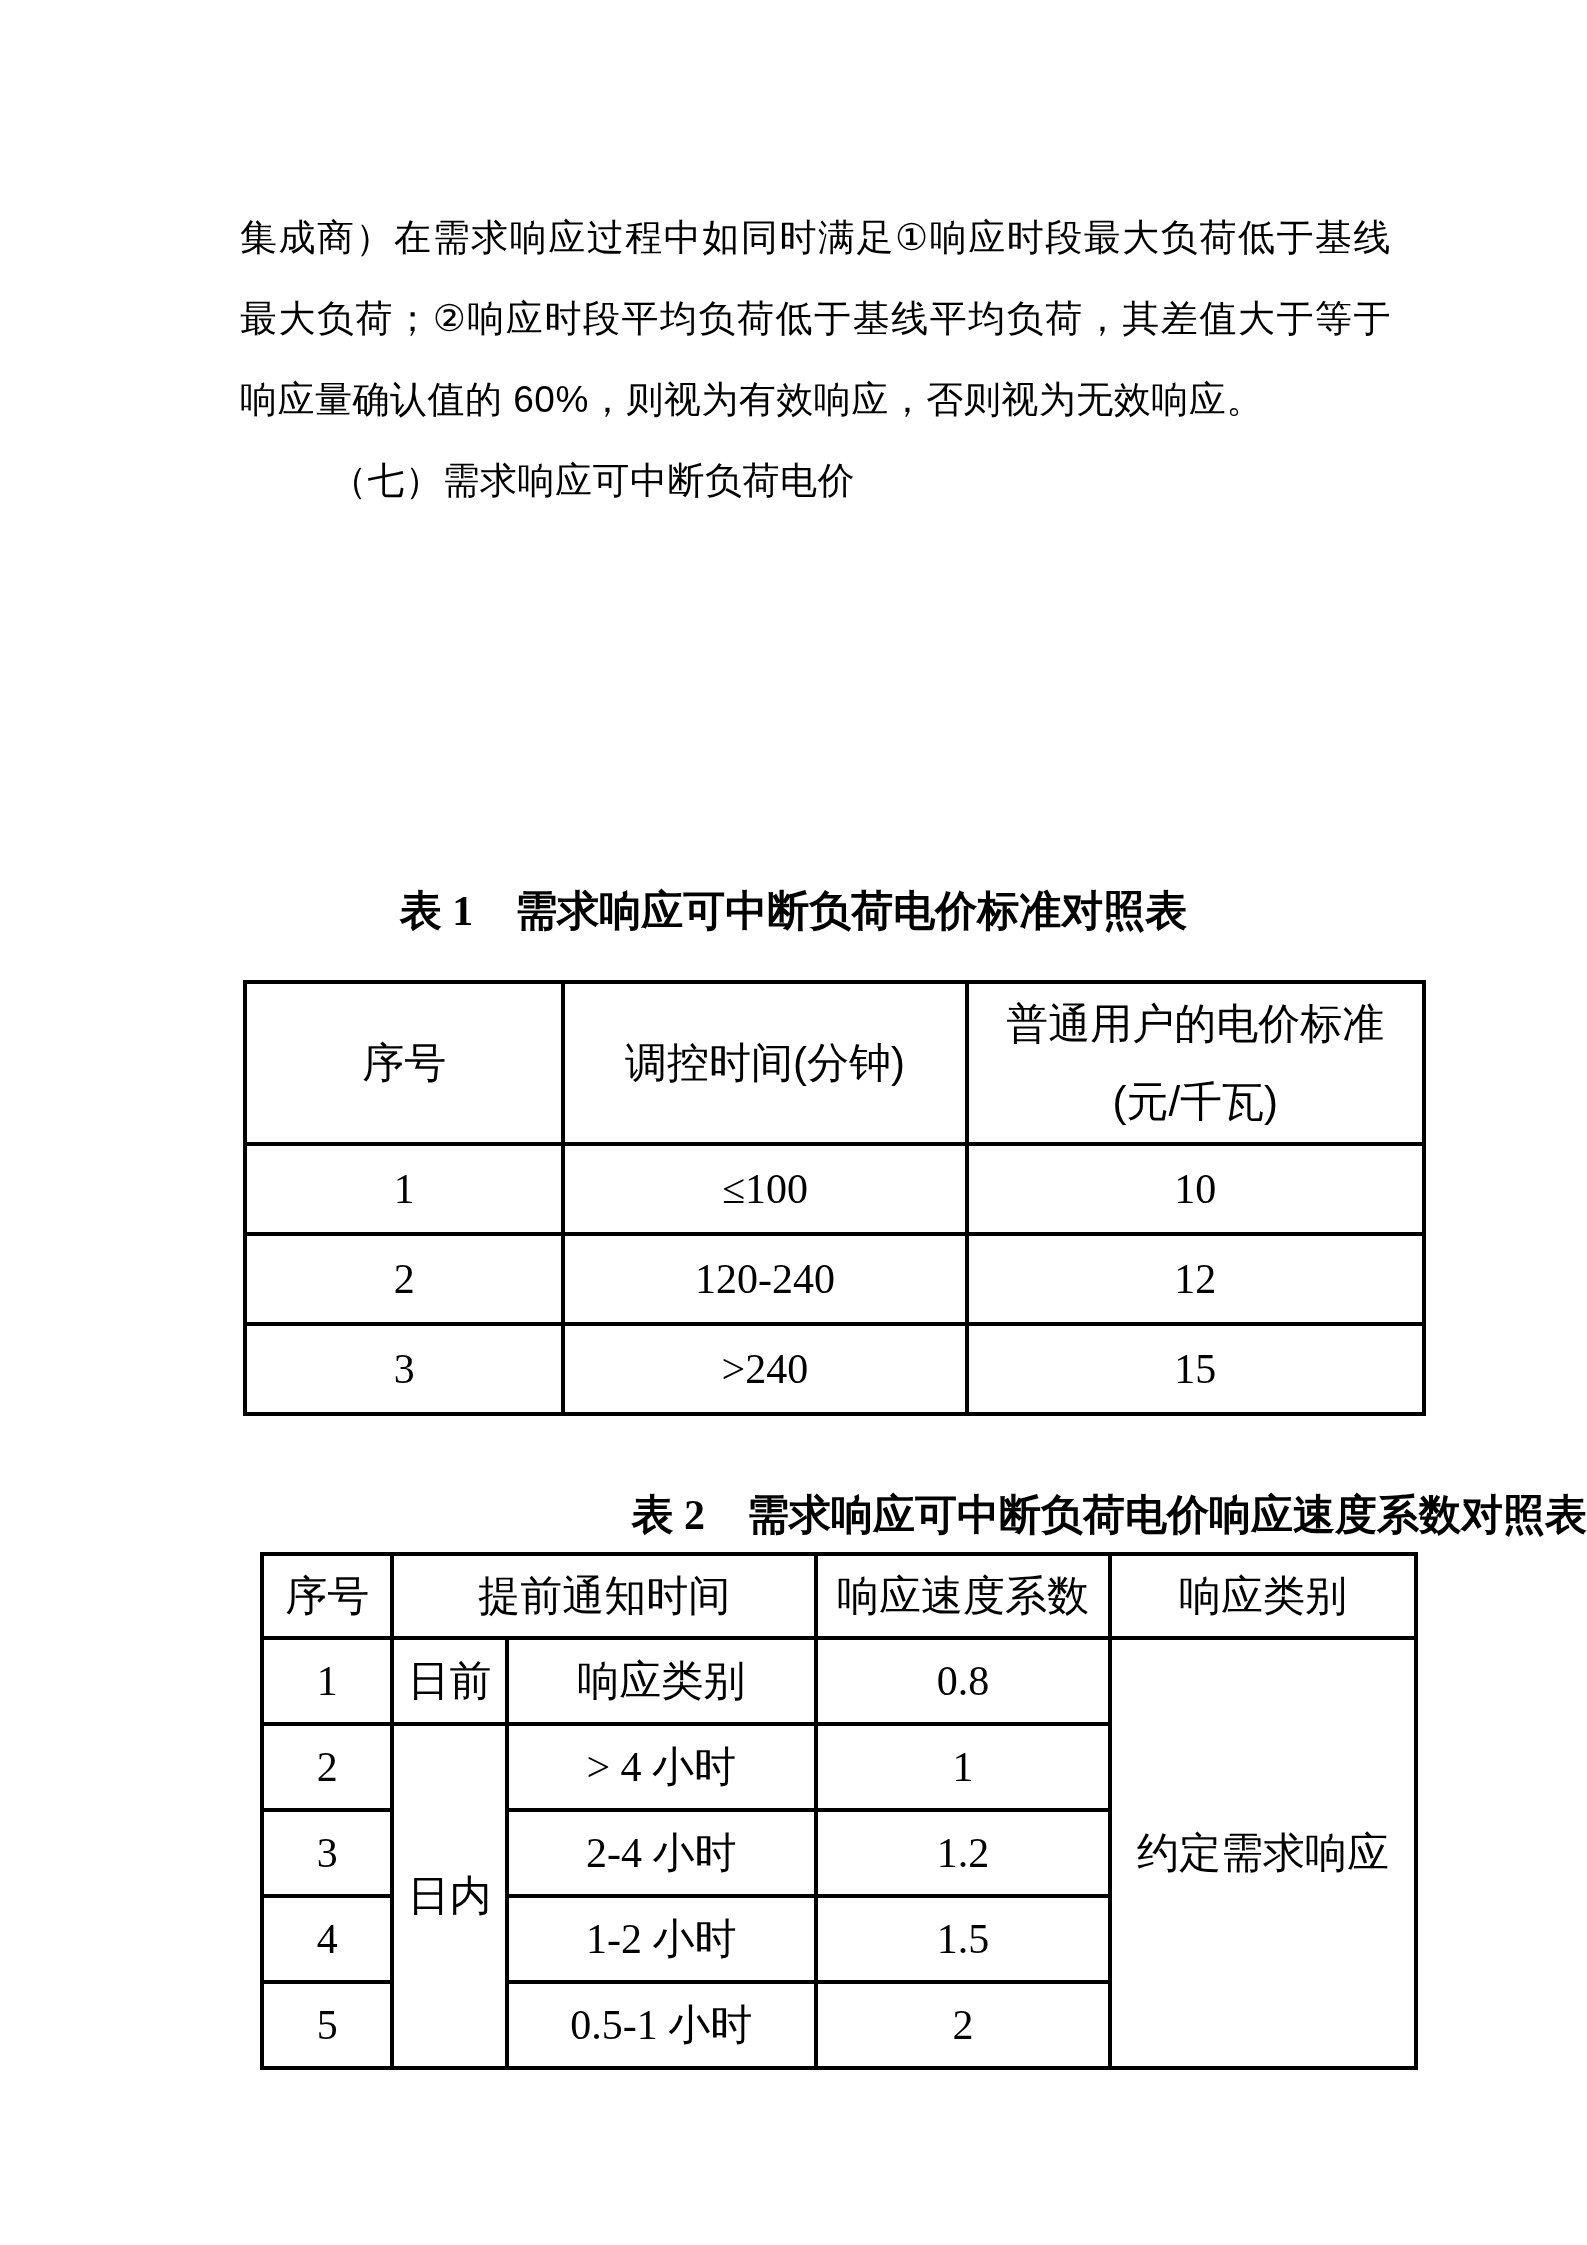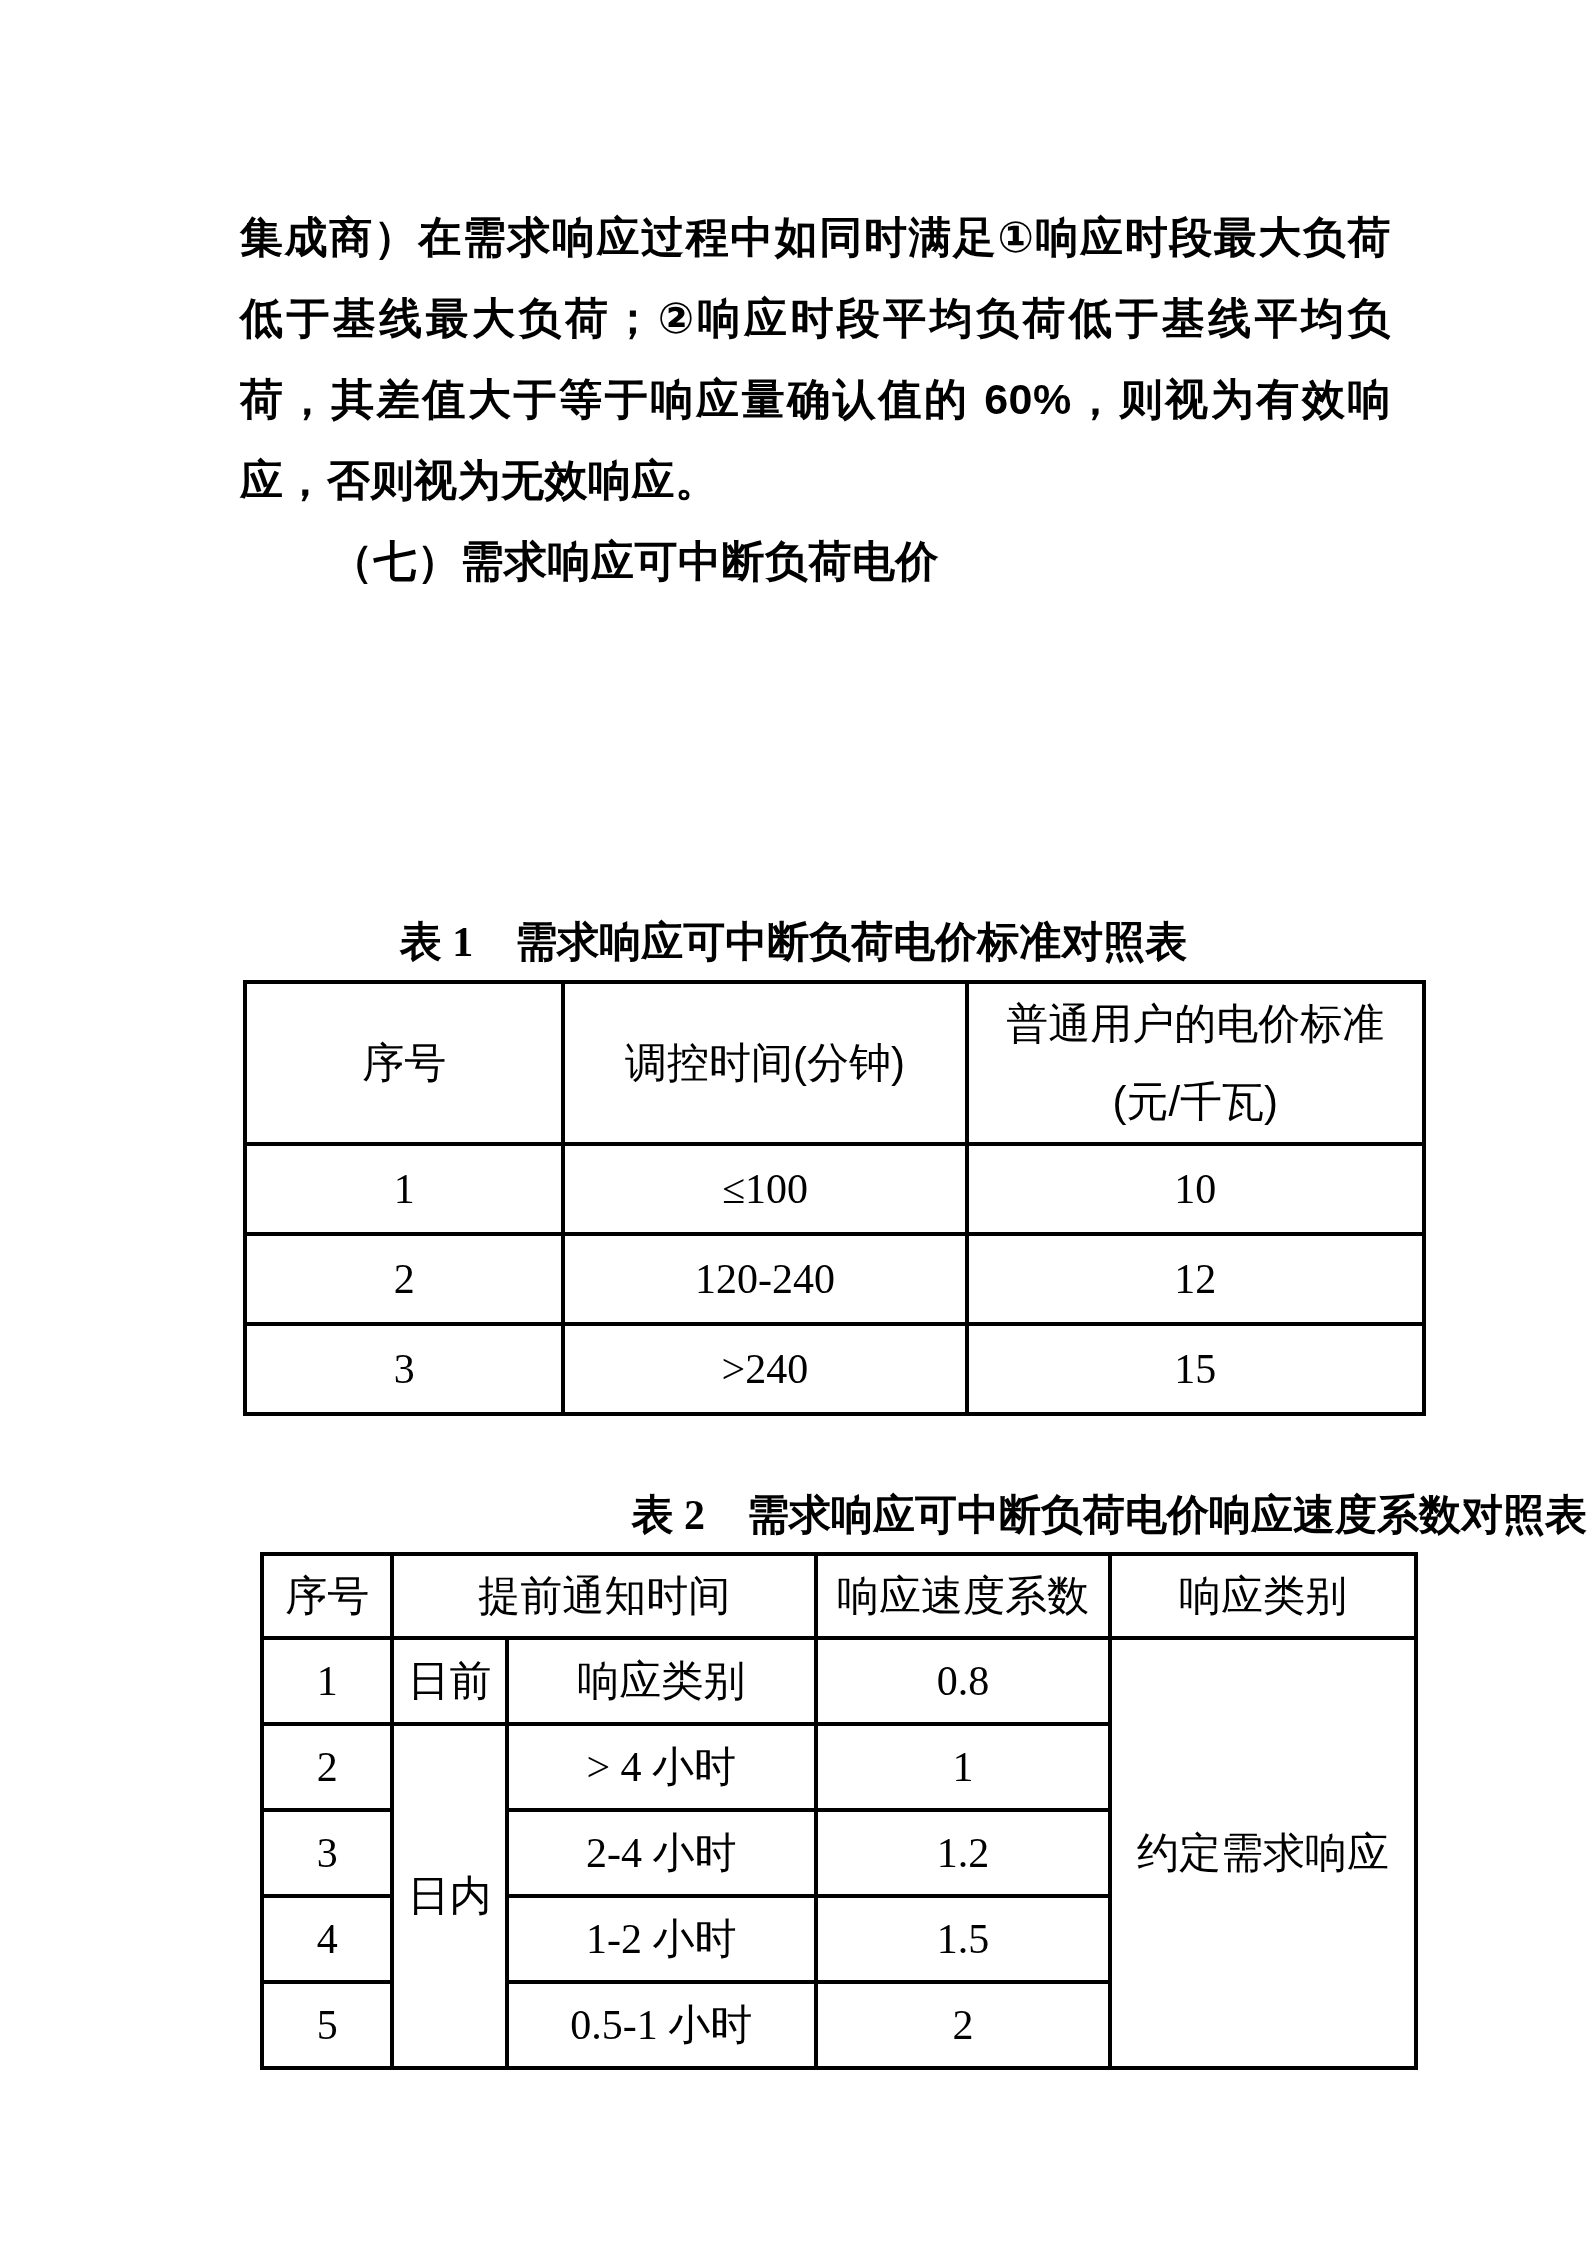--- a/index.html
+++ b/index.html
@@ -16,40 +16,39 @@
   
   .text-block {
     position: absolute;
     left: 240px;
     right: 196px;
     top: 197px;
   }
   .para {
     margin: 0;
     font-family: "Liberation Sans", "DejaVu Sans", sans-serif;
-    font-size: 43px;
+    font-size: 37px;
     line-height: 81px;
     text-align: justify;
     letter-spacing: 0.5px;
-    font-weight: bold;
   }
   .para.indent { text-indent: 90px; }
 
   
   .caption {
     position: absolute;
     left: 0;
     right: 0;
     text-align: center;
     font-family: "Liberation Serif", "DejaVu Serif", serif;
     font-weight: bold;
     font-size: 42px;
     line-height: 55px;
   }
-  .caption1 { top: 915px; }
+  .caption1 { top: 884px; }
   .caption2 { top: 1488px; text-align: right; }
 
   
   table.doc-table {
     position: absolute;
     border-collapse: collapse;
     table-layout: fixed;
     border-radius: 28px;
   }
   table.doc-table td {

